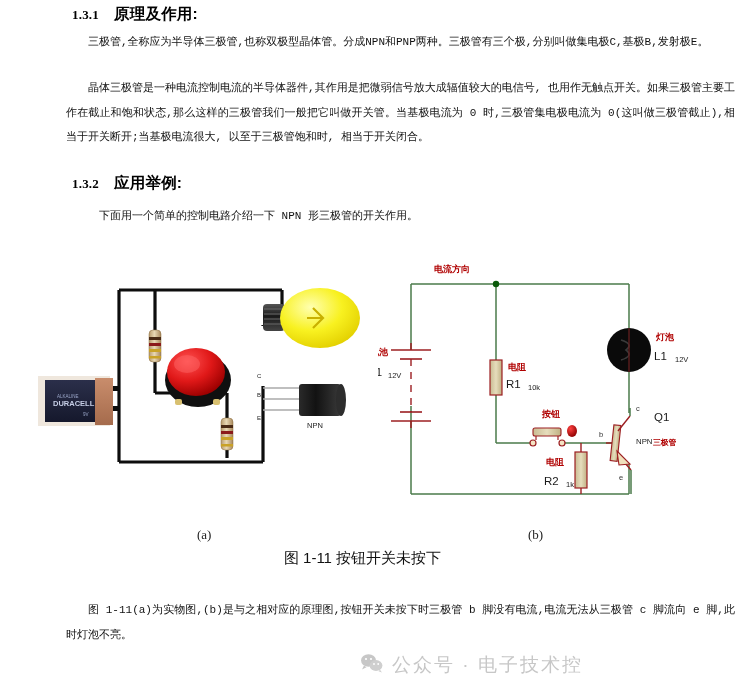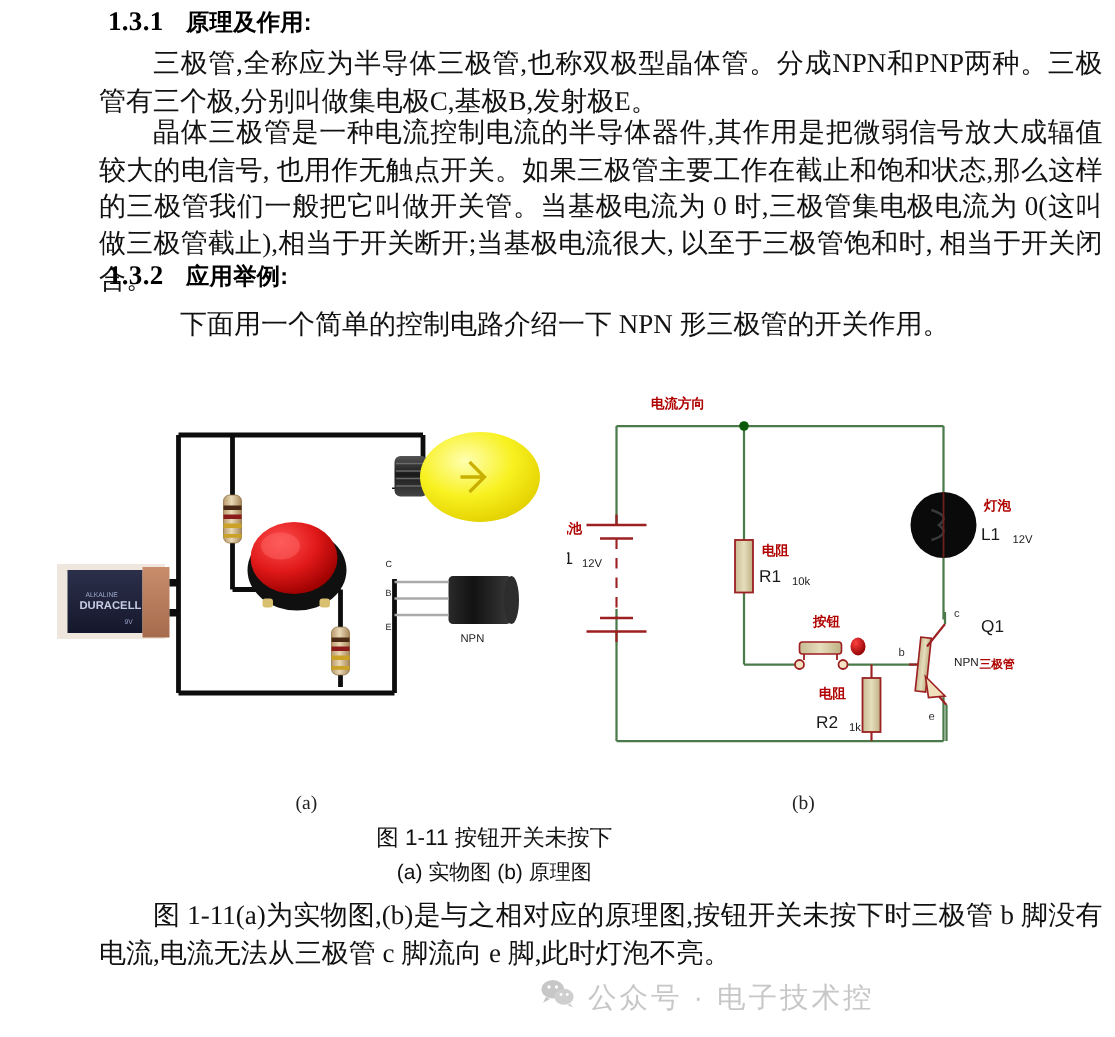--- a/index.html
+++ b/index.html
@@ -27,46 +27,47 @@
     position: absolute;
     font-family: "Liberation Sans", "DejaVu Sans", sans-serif;
     font-weight: bold;
     font-size: 15.5px;
     letter-spacing: 0.2px;
     white-space: nowrap;
   }
   .heading .num {
     font-family: "Liberation Serif", serif;
     font-weight: bold;
-    font-size: 18px;
+    font-size: 13px;
   }
   .para {
     position: absolute;
-    font-family: Liberation Serif, serif;
-    font-size: 18px;
+    font-family: Liberation Mono, monospace;
+    font-size: 11px;
     line-height: 24.5px;
     color: #111;
     text-align: justify;
     text-justify: inter-character;
   }
   .para-indent { text-indent: 2em; }
 
   .cap-small {
     position: absolute;
     font-family: "Liberation Serif", "DejaVu Serif", serif;
     font-size: 13px;
     color: #222;
   }
   .cap-center {
     position: absolute;
     width: 659px;
     text-align: center;
     font-family: "Liberation Sans", "DejaVu Sans", sans-serif;
     font-size: 15px;
     color: #111;
+    padding-left: 33px;
   }
   .cap-center.sub { font-size: 14px; }
 
   
   .footer {
     position: absolute;
     left: 0;
     top: 652px;
     width: 743px;
     text-align: center;
@@ -379,21 +380,20 @@
       <text x="276" y="163" class="lbl-dark">Q1</text>
       <text x="258" y="186" class="lbl-npn" fill="#1a1a1a">NPN</text>
       <text x="275" y="187" class="lbl-npn" fill="#b00000" font-weight="bold">三极管</text>
     </svg>
   </div>
 
   <div class="cap-small" style="left:197px; top:527px;">(a)</div>
   <div class="cap-small" style="left:528px; top:527px;">(b)</div>
 
   <div class="cap-center" style="top:549px;">图 1-11  按钮开关未按下</div>
-  <div class="cap-center sub" style="top:573px;">(a) 实物图    (b) 原理图</div>
 
   <div class="para para-indent" style="left:66px; top:598px; width:669px;">图 1-11(a)为实物图,(b)是与之相对应的原理图,按钮开关未按下时三极管 b 脚没有电流,电流无法从三极管 c 脚流向 e 脚,此时灯泡不亮。</div>
 
   <div class="footer">
     <div class="footer-inner">
       <span class="wechat-icon">
         <svg width="24" height="20" viewBox="0 0 24 20" xmlns="http://www.w3.org/2000/svg">
           <ellipse cx="8.5" cy="7.5" rx="7.5" ry="6.2" fill="#c7c7c7"></ellipse>
           <path d="M4 12.5 L2 16.5 L6.5 14.2 Z" fill="#c7c7c7"></path>
           <ellipse cx="16" cy="12.5" rx="6.4" ry="5.4" fill="#cfcfcf"></ellipse>

